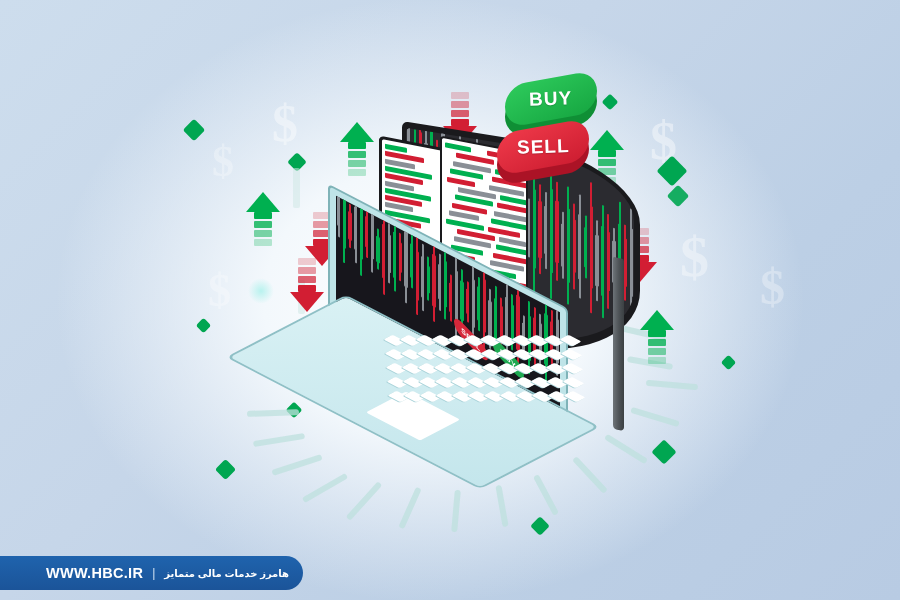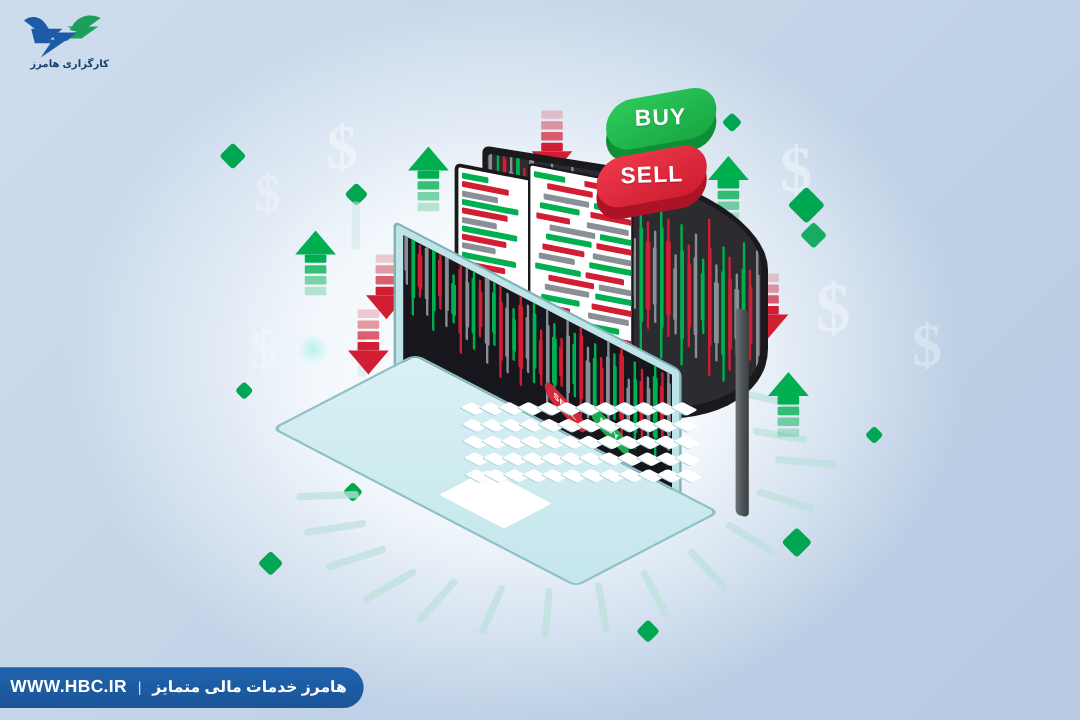--- a/index.html
+++ b/index.html
@@ -157,21 +157,21 @@
 
   
   #footer{
     position:absolute;left:0;top:556px;width:303px;height:34px;
     background:linear-gradient(180deg,#1f63ad 0%,#1b5499 100%);
     border-radius:0 17px 17px 0;
     display:flex;align-items:center;justify-content:flex-start;
     direction:rtl;
     padding-right:14px;box-sizing:border-box;
   }
-  .f-fa{color:#fff;font-size:13px;font-weight:700;}
+  .f-fa{color:#fff;font-size:10px;font-weight:700;}
   .f-sep{color:#cfe0f2;font-size:12px;margin:0 9px;}
   .f-url{color:#fff;font-size:14.5px;font-weight:700;letter-spacing:.3px;direction:ltr;}
 </style>
 </head>
 <body>
 
 <div id="stage">
 
   <div>
     <div class="dollar" style="left:272px;top:98px;font-size:52px;">$</div>
@@ -654,30 +654,20 @@
         <div class="key" style="left: 142px; top: 144px;"></div>
         <div class="key" style="left: 158px; top: 144px;"></div>
         <div class="key" style="left: 174px; top: 144px;"></div>
         <div class="key" style="left: 190px; top: 144px;"></div>
         <div class="key" style="left: 206px; top: 144px;"></div>
         <div class="key" style="left: 222px; top: 144px;"></div>
         <div class="key" style="left: 238px; top: 144px;"></div>
       </div>
   </div>
 
-  <div id="logo">
-    <svg width="92" height="44" viewBox="0 0 92 44">
-      <path d="M8 9 C14 4, 22 6, 26 12 L30 18 L22 20 Z" fill="#1d5ba6"></path>
-      <path d="M72 7 C64 3, 55 5, 50 11 L46 17 L55 19 Z" fill="#1aa05a"></path>
-      <path d="M14 16 L40 16 L30 25 L44 25 L22 40 L30 28 L17 28 Z" fill="#1d5ba6"></path>
-      <path d="M44 14 L70 14 L56 24 L44 24 L52 18 Z" fill="#1aa05a"></path>
-      <path d="M30 19 L52 19 L44 26 L34 26 Z" fill="#1d5ba6"></path>
-    </svg>
-    <div class="logo-fa">کارگزاری هامرز</div>
-  </div>
 
   <div id="footer">
     <span class="f-fa">هامرز خدمات مالی متمایز</span>
     <span class="f-sep">|</span>
     <span class="f-url">WWW.HBC.IR</span>
   </div>
 
 </div>
 
 </body></html>

